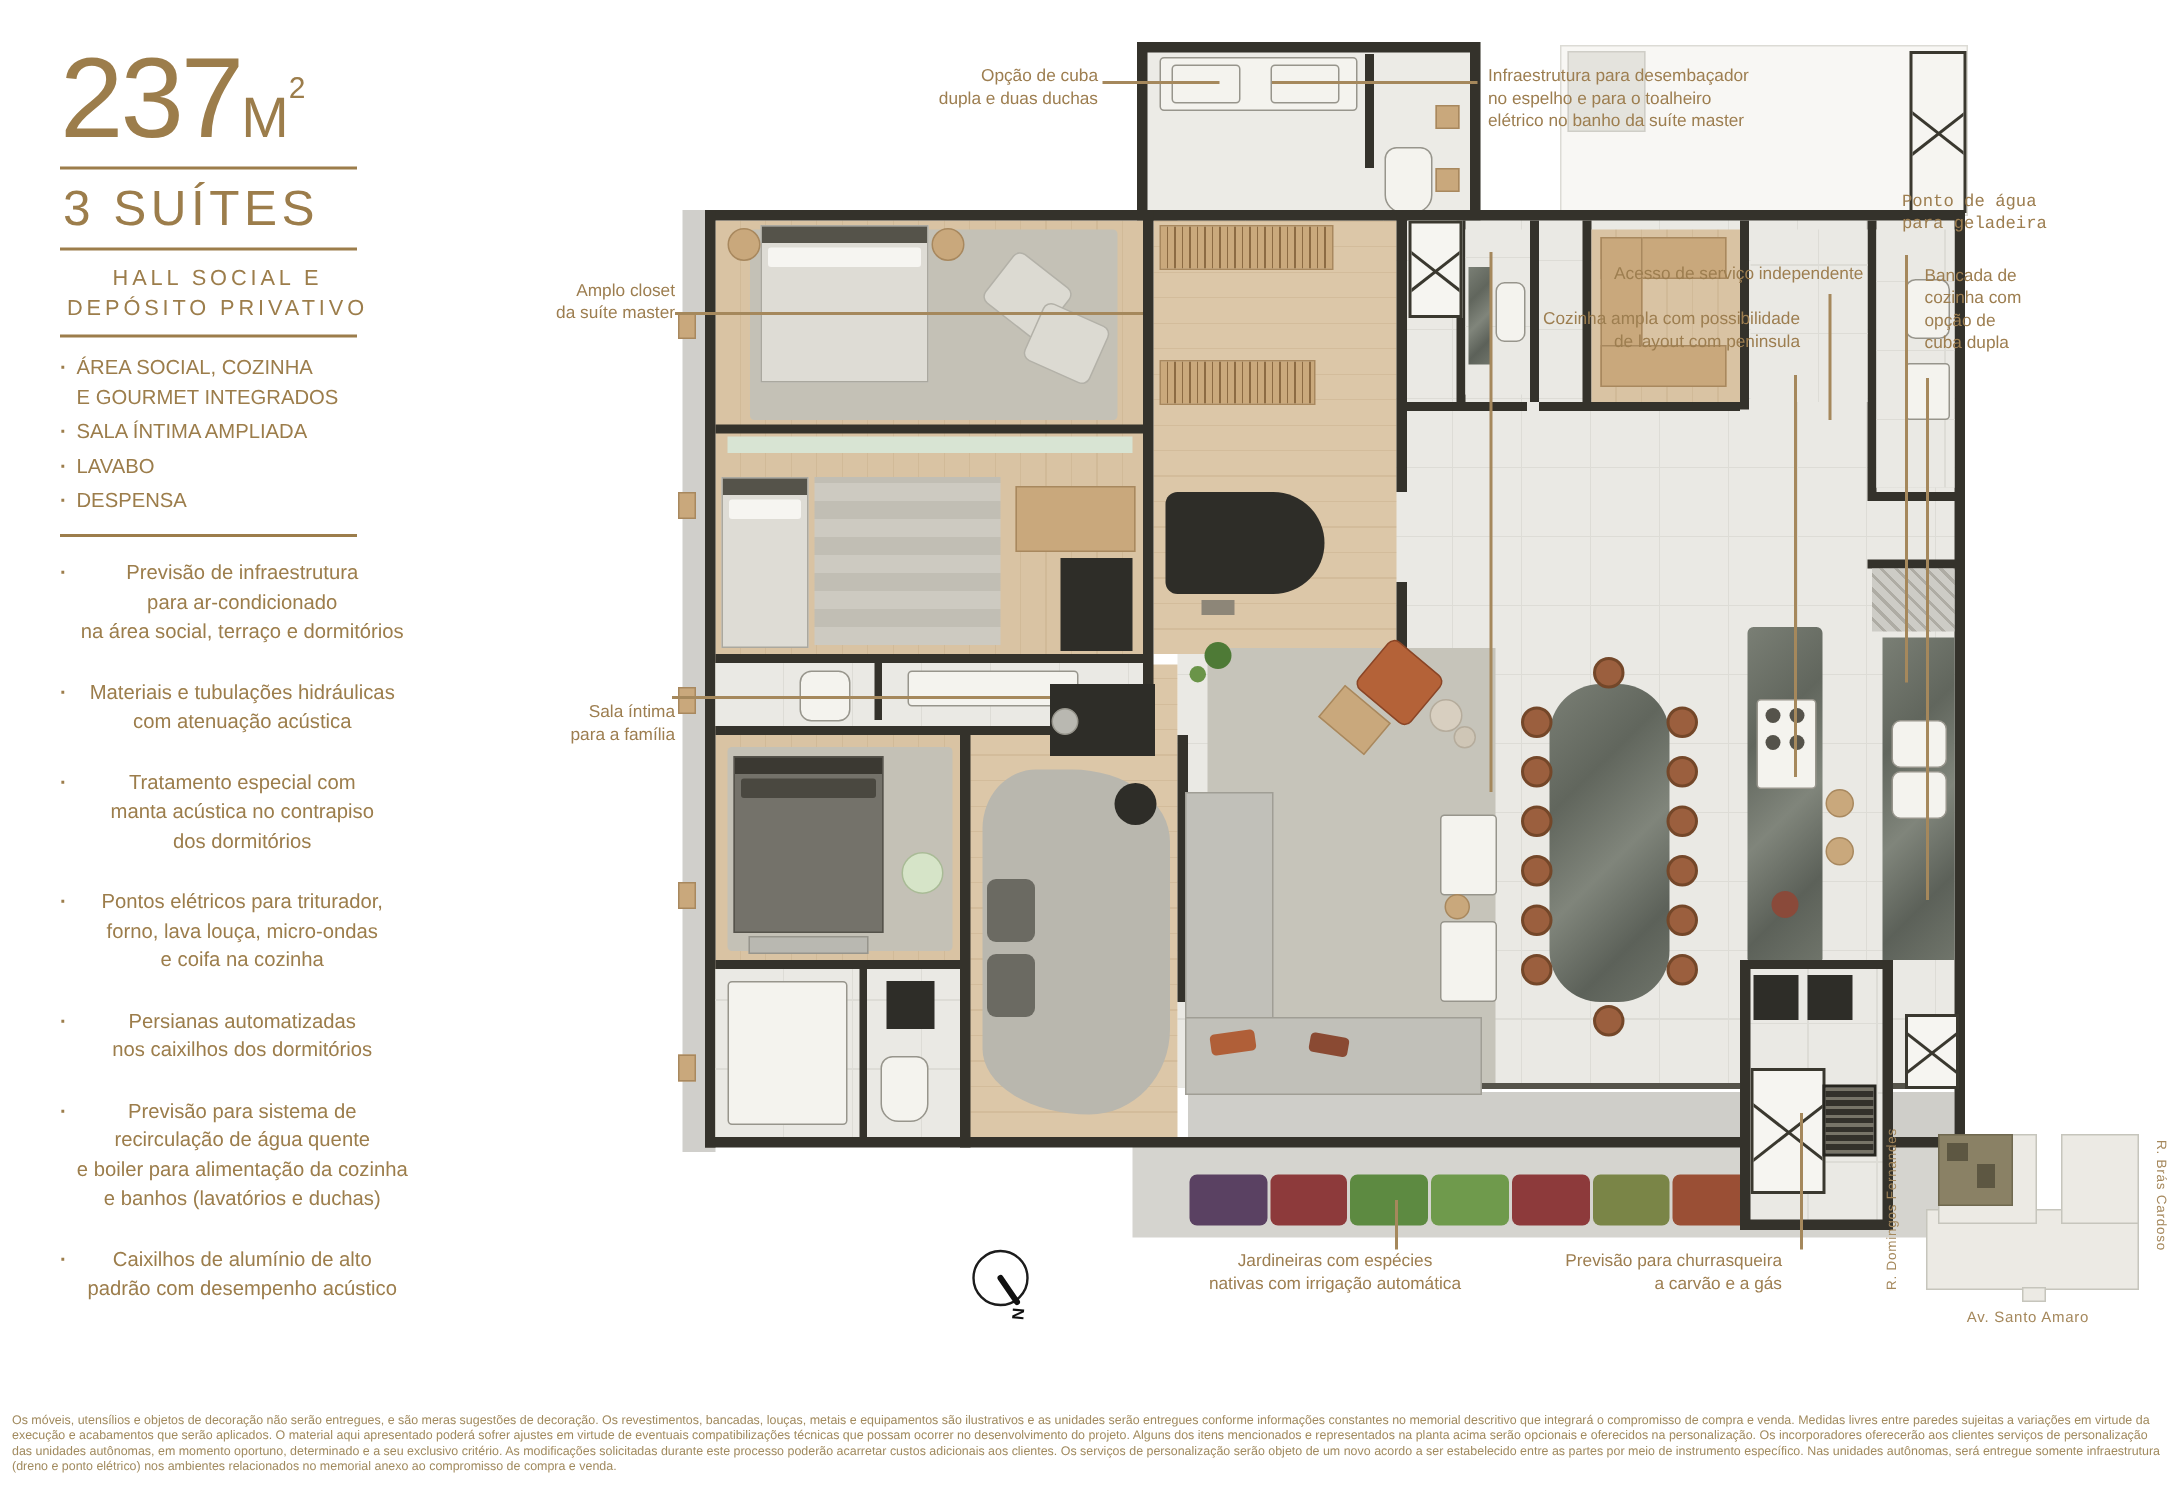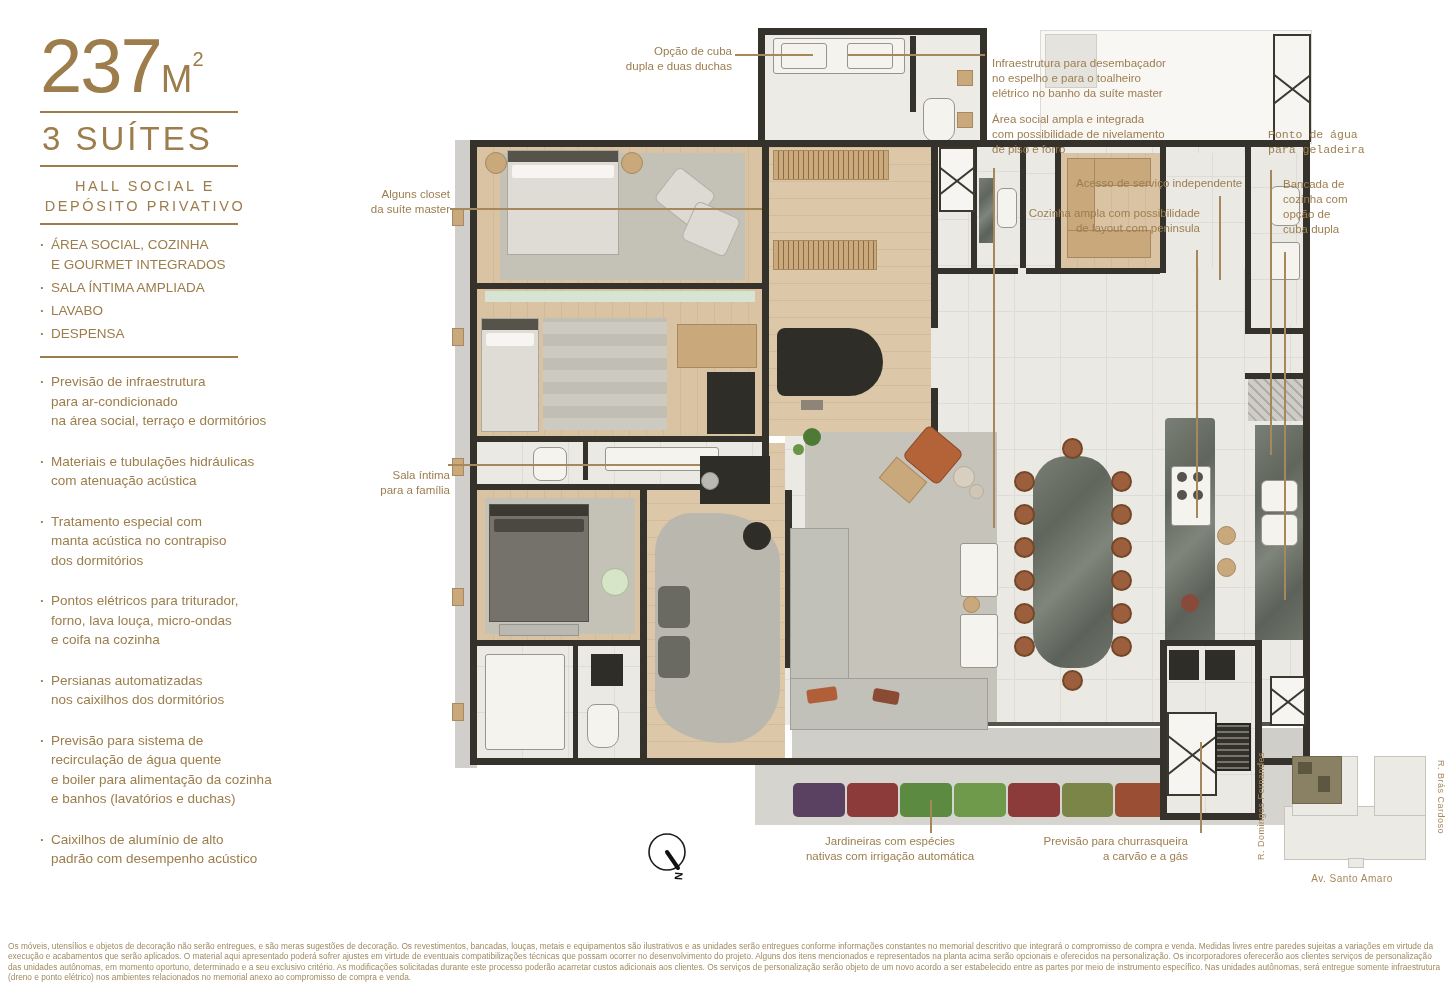--- a/index.html
+++ b/index.html
@@ -11,21 +11,21 @@
   .title-row{white-space:nowrap;}
   .title-num{font-size:76px;line-height:76px;letter-spacing:-2px;}
   .title-unit{font-size:38px;letter-spacing:0;}
   .title-sup{font-size:20px;vertical-align:26px;}
   .rule{height:2px;background:#9c7d4b;width:198px;margin:7px 0;}
   .suites{font-size:33px;letter-spacing:3px;margin:6px 0 2px 2px;}
   .hall{font-size:14.5px;letter-spacing:2.6px;line-height:20px;text-align:center;width:210px;margin:9px 0 4px 0;white-space:pre-line;}
   .caps-list{margin-top:10px;}
   .bullet{position:relative;padding-left:11px;font-size:13.5px;line-height:20px;white-space:pre-line;margin-bottom:3px;}
   .bullet::before{content:"\00b7";position:absolute;left:0;top:0;font-weight:bold;}
-  .feat-list .bullet{margin-bottom:21px;line-height:19.5px;}
+  .feat-list .bullet{margin-bottom:21px;line-height:19.5px;text-align:center;}
   
   .callout{position:absolute;font-size:11.5px;line-height:15px;color:#9d7e50;white-space:pre-line;}
   .r{text-align:right;} .c{text-align:center;}
   .leader{position:absolute;background:#a5885c;}
   
   .plan{position:absolute;left:455px;top:28px;width:862px;height:805px;}
   .wall{position:absolute;background:#34322b;}
   .wood{background:repeating-linear-gradient(90deg,#d9c3a3 0 16px,#d1ba98 16px 17px);}
   .woodv{background:repeating-linear-gradient(0deg,#dcc7a8 0 16px,#d3bc9b 16px 17px);}
   .tile{background-color:#eae9e4;background-image:repeating-linear-gradient(0deg,transparent 0 45px,#dddcd6 45px 46px),repeating-linear-gradient(90deg,transparent 0 45px,#dddcd6 45px 46px);}
@@ -295,36 +295,33 @@
   <div class="leader" style="left:1196px;top:250px;width:1.5px;height:268px;"></div>
   <div class="leader" style="left:1270px;top:170px;width:1.5px;height:285px;"></div>
   <div class="leader" style="left:1284px;top:252px;width:1.5px;height:348px;"></div>
   <div class="leader" style="left:450px;top:208px;width:312px;height:1.5px;"></div>
   <div class="leader" style="left:448px;top:464px;width:252px;height:1.5px;"></div>
   <div class="leader" style="left:930px;top:800px;width:1.5px;height:33px;"></div>
   <div class="leader" style="left:1200px;top:742px;width:1.5px;height:91px;"></div>
 
   <div class="callout r" style="left:560px;top:44px;width:172px;">Opção de cuba
 dupla e duas duchas</div>
-  <div class="callout" style="left:992px;top:44px;width:250px;margin-top:12px;">Infraestrutura para desembaçador
+  <div class="callout" style="left:992px;top:44px;width:250px;">Infraestrutura para desembaçador
 no espelho e para o toalheiro
 elétrico no banho da suíte master</div>
-  <div class="callout" style="left:992px;top:112px;width:250px;">Área social ampla e integrada
-com possibilidade de nivelamento
-de piso e forro</div>
   <div class="callout" style="left:1052px;top:176px;width:200px;margin-left:24px;">Acesso de serviço independente</div>
   <div class="callout r" style="left:1000px;top:206px;width:200px;">Cozinha ampla com possibilidade
 de layout com peninsula</div>
   <div class="callout" style="left:1268px;top:127px;width:110px;font-family:Liberation Mono, monospace;">Ponto de água
 para geladeira</div>
   <div class="callout" style="left:1283px;top:177px;width:110px;">Bancada de
 cozinha com
 opção de
 cuba dupla</div>
-  <div class="callout r" style="left:338px;top:187px;width:112px;">Alguns closet
+  <div class="callout r" style="left:338px;top:187px;width:112px;">Amplo closet
 da suíte master</div>
   <div class="callout r" style="left:346px;top:446px;width:104px;margin-top:22px;">Sala íntima
 para a família</div>
   <div class="callout c" style="left:790px;top:834px;width:200px;">Jardineiras com espécies
 nativas com irrigação automática</div>
   <div class="callout r" style="left:1016px;top:834px;width:172px;">Previsão para churrasqueira
 a carvão e a gás</div>
 
   <svg class="abs" style="left:645px;top:830px;" width="50" height="56" viewBox="0 0 50 56">
     <circle cx="22" cy="22" r="18" fill="none" stroke="#1c1c1c" stroke-width="1.6"></circle>

